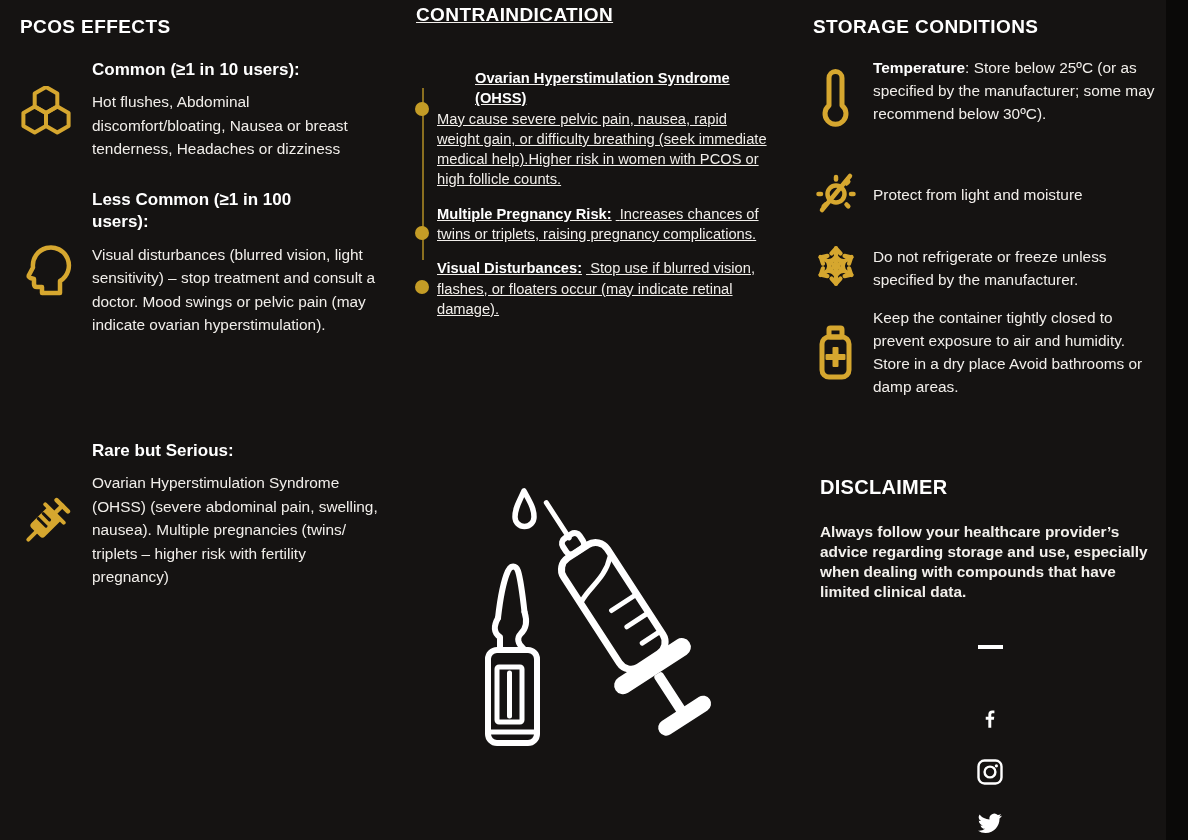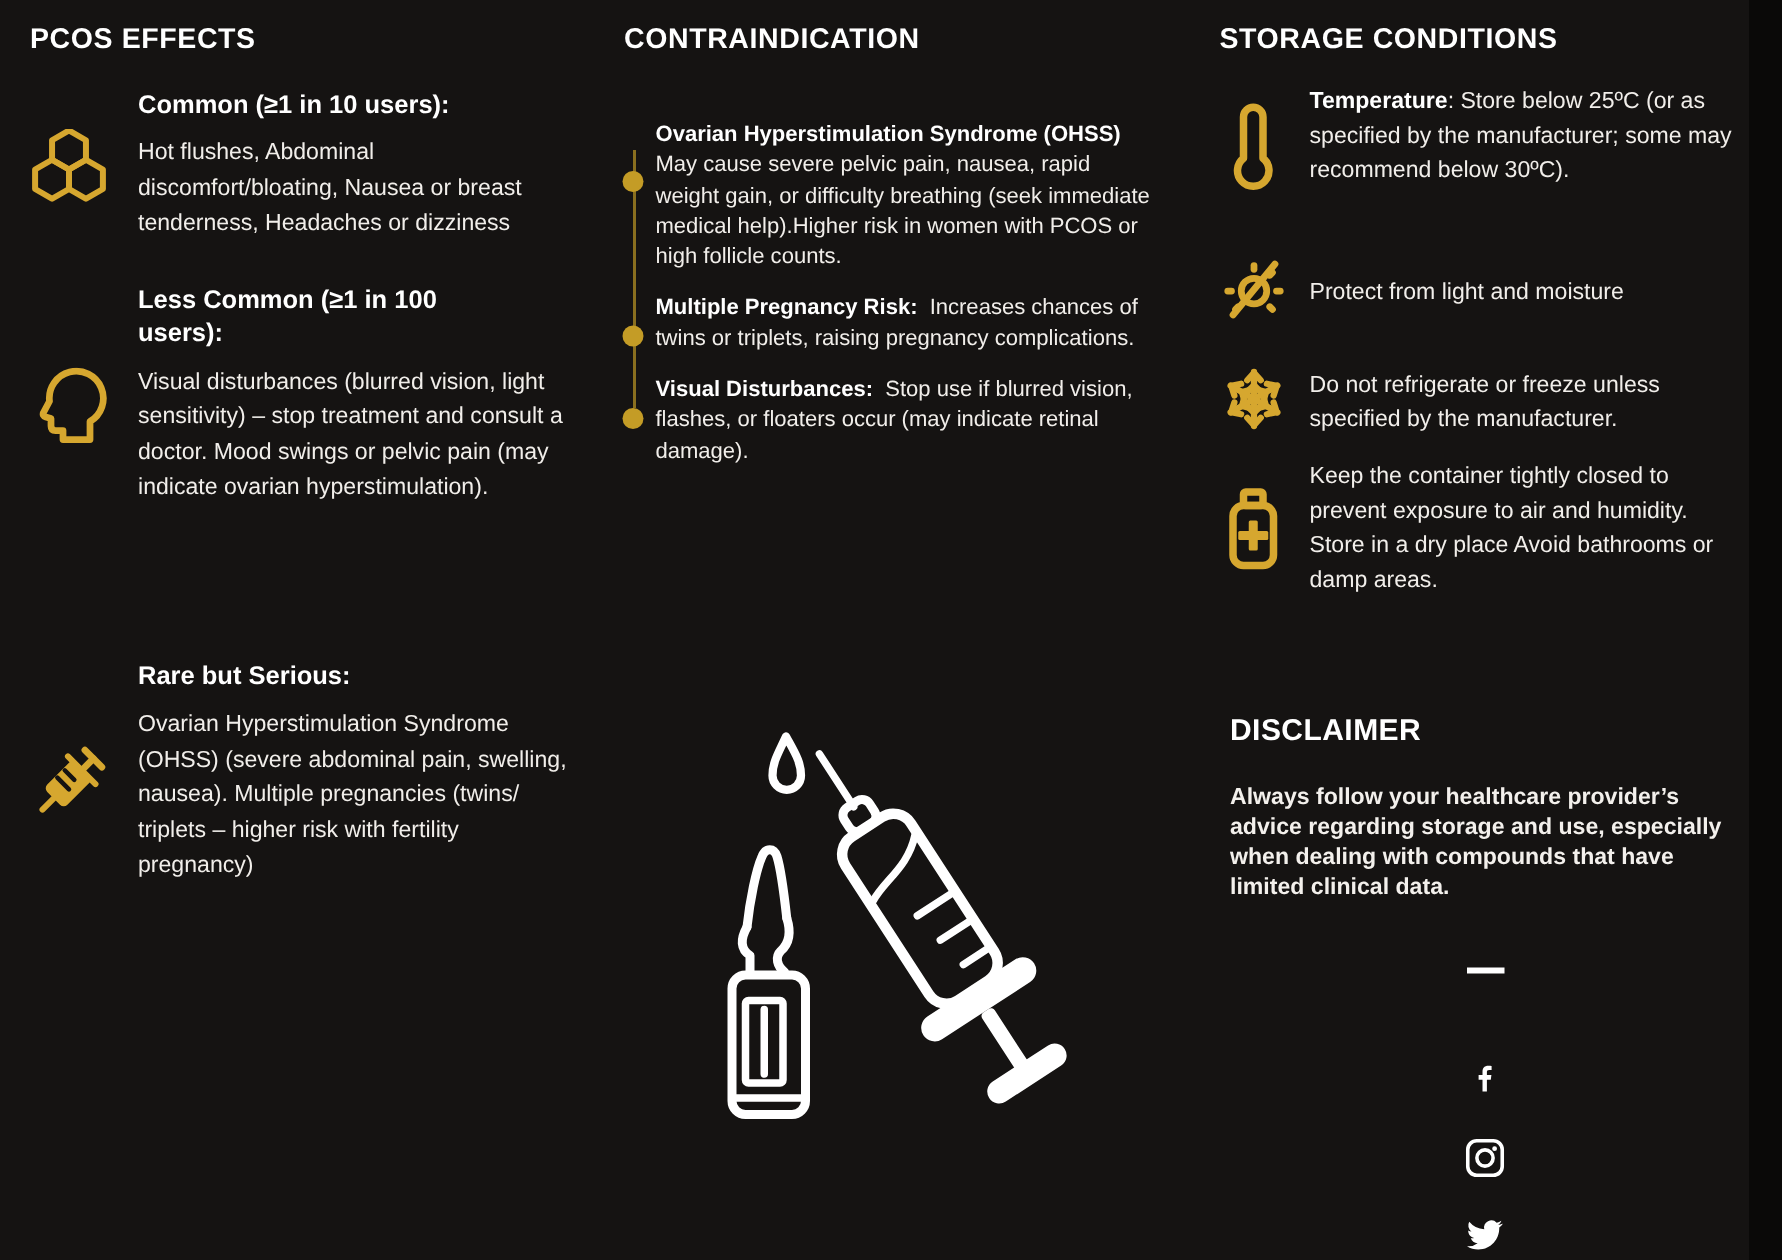--- a/index.html
+++ b/index.html
@@ -26,30 +26,30 @@
   .se-head{font-size:17px;font-weight:700;color:#fff;line-height:1.32;margin:0 0 9px 0;max-width:235px;}
   .se-body{font-size:15.4px;line-height:1.52;color:#f1eeea;}
   .se-1{top:43px;}
   .se-2{top:173px;}
   .se-3{top:424px;}
   .se-1 .se-icon svg{margin-top:27px;}
   .se-2 .se-icon svg{margin-top:56px;}
   .se-3 .se-icon svg{margin-top:56px;}
 
   
-  #contra{position:absolute;left:416px;top:16px;width:352px;}
+  #contra{position:absolute;left:416px;top:4px;width:352px;text-decoration:underline;}
   .timeline-line{position:absolute;left:5.5px;top:84px;width:2.5px;height:172px;background:#8a6f1f;}
   .ci-list{margin-top:42px;}
   .ci-item{position:relative;padding-left:21px;font-size:14.7px;line-height:1.38;margin-bottom:14px;color:#f1eeea;}
   .ci-item .dot{position:absolute;left:-1px;width:14px;height:14px;border-radius:50%;background:#c49c26;}
   .ci-1 .dot{top:34px;}
   .ci-2 .dot{top:22px;}
   .ci-3 .dot{top:22px;}
   .ci-head{font-weight:700;color:#fff;}
-  .ci-head.block{display:block;}
+  .ci-head.block{display:block;margin-left:38px;}
   .ci-head.inline{margin-right:4px;}
 
   
   #storage{position:absolute;left:813px;top:16px;width:348px;}
   .st-item{position:absolute;display:flex;}
   .st-item .st-icon{flex:0 0 60px;}
   .st-item .st-text{width:284px;font-size:15.4px;line-height:1.5;color:#f1eeea;}
   .st-head{font-weight:700;color:#fff;}
   .st-1{top:40px;}
   .st-1 .st-icon svg{margin-top:12px;margin-left:4px;}

